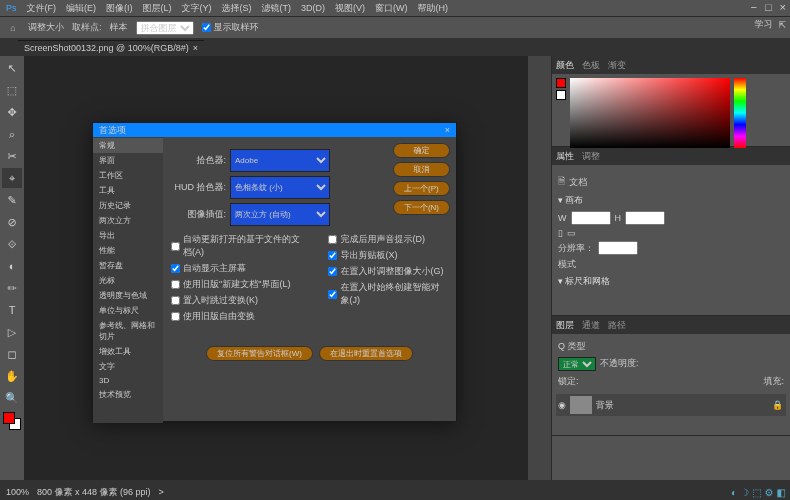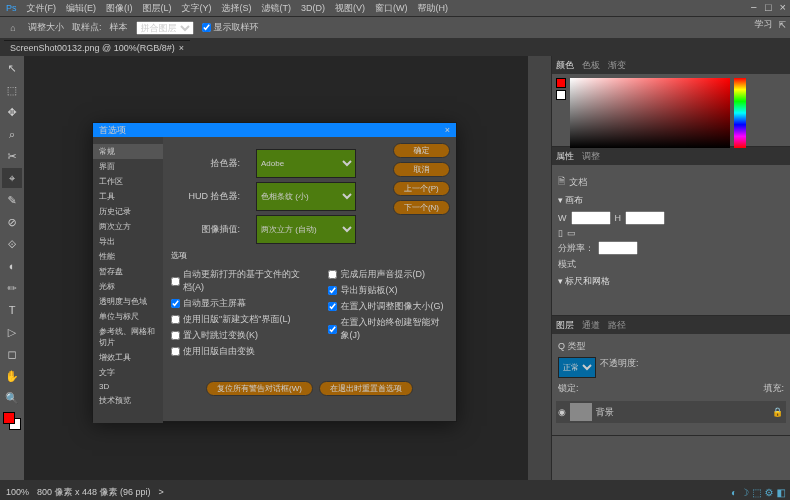--- a/index.html
+++ b/index.html
@@ -5,21 +5,21 @@
 *{margin:0;padding:0;box-sizing:border-box;font-family:"Microsoft YaHei",sans-serif;font-size:9px;color:#ccc}
 body{background:#323232;width:790px;height:500px;overflow:hidden;position:relative}
 .menubar{background:#535353;height:16px;display:flex;align-items:center;padding:0 6px;gap:10px}
 .menubar span{cursor:default}
 .win-controls{position:absolute;right:4px;top:1px;display:flex;gap:8px}
 .win-controls span{font-size:11px;cursor:default}
 .options-bar{background:#535353;height:22px;display:flex;align-items:center;padding:0 6px;gap:8px;border-top:1px solid #2a2a2a}
 .options-bar .icon{width:14px;height:14px;display:flex;align-items:center;justify-content:center}
 .options-bar input[type=checkbox]{width:9px;height:9px}
 .right-icons{position:absolute;right:4px;top:18px;display:flex;gap:6px;align-items:center}
-.tab-bar{background:#323232;height:18px;display:flex;align-items:center;padding-left:4px}
+.tab-bar{background:#323232;height:18px;display:flex;align-items:center;padding-left:18px}
 .doc-tab{background:#323232;padding:2px 6px;border-top:1px solid #1a1a1a;display:flex;align-items:center;gap:4px}
 .main{display:flex;height:424px}
 .toolbar{background:#535353;width:24px;display:flex;flex-direction:column;padding:2px;gap:2px}
 .tool{width:20px;height:20px;display:flex;align-items:center;justify-content:center;font-size:11px;cursor:default}
 .tool.active{background:#3a3a3a}
 .swatch{width:18px;height:18px;margin:2px auto;position:relative}
 .swatch .fg{width:12px;height:12px;background:#ff0000;border:1px solid #000;position:absolute;top:0;left:0}
 .swatch .bg{width:12px;height:12px;background:#fff;border:1px solid #000;position:absolute;bottom:0;right:0}
 .canvas-area{flex:1;background:#262626;position:relative}
 .panels{width:262px;background:#535353;display:flex}
@@ -33,34 +33,34 @@
 .color-picker{height:72px;position:relative;display:flex;gap:4px}
 .color-field{width:160px;height:70px;background:linear-gradient(to bottom,transparent,#000),linear-gradient(to right,#fff,#f00)}
 .hue-strip{width:12px;height:70px;background:linear-gradient(#f00,#ff0,#0f0,#0ff,#00f,#f0f,#f00)}
 .color-swatches{display:flex;flex-direction:column;gap:2px}
 .color-swatches div{width:10px;height:10px;background:#f00;border:1px solid #000}
 .prop-panel{padding:6px;height:150px;font-size:8px}
 .prop-row{display:flex;align-items:center;gap:4px;margin:3px 0;color:#888}
 .prop-panel .heading{color:#ddd;margin:4px 0}
 .layers{height:120px}
 .layer-controls{display:flex;gap:4px;padding:2px;}
-.layer-controls select,.layer-controls input{background:#0369a1;border:1px solid #222;color:#ccc;font-size:8px;height:21px}
+.layer-controls select,.layer-controls input{background:#15803d;border:1px solid #222;color:#ccc;font-size:8px;height:14px}
 .layer-item{display:flex;align-items:center;gap:4px;padding:2px;background:#454545;margin-top:4px}
 .layer-thumb{width:22px;height:18px;background:#888}
 .status{position:absolute;bottom:0;left:0;height:16px;background:#323232;width:100%;display:flex;align-items:center;padding:0 6px;gap:8px;font-size:8px;color:#999}
 .dialog{position:absolute;left:92px;top:122px;width:365px;height:300px;background:#454545;border:1px solid #1a1a1a;box-shadow:0 4px 20px rgba(0,0,0,.5)}
 .dlg-title{background:#0a84ff;height:14px;display:flex;align-items:center;padding:0 6px;color:#fff;justify-content:space-between}
 .dlg-body{display:flex;height:286px}
-.dlg-sidebar{width:70px;background:#3d3d3d;padding:7px 0}
+.dlg-sidebar{width:70px;background:#3d3d3d;padding:1px 0}
 .dlg-sidebar div{padding:2px 6px;font-size:8px;cursor:default}
 .dlg-sidebar div.active{background:#555}
 .dlg-content{flex:1;padding:8px;position:relative}
-.dlg-row{display:flex;align-items:center;gap:16px;margin:4px 14px;font-size:8px}
+.dlg-row{display:flex;align-items:center;gap:4px;margin:4px 0;font-size:8px}
 .dlg-row label{width:55px;text-align:right;color:#ccc}
-.dlg-row select{background:#4d7c0f;border:1px solid #222;color:#ccc;font-size:8px;width:100px;height:29px}
+.dlg-row select{background:#1d4ed8;border:1px solid #222;color:#ccc;font-size:8px;width:100px;height:23px}
 .dlg-section{color:#ddd;font-size:8px;margin:6px 0 4px}
 .dlg-chk{display:flex;align-items:center;gap:3px;font-size:8px;margin:3px 0}
 .dlg-chk input{width:9px;height:9px}
 .dlg-cols{display:flex;gap:20px}
 .dlg-btns{position:absolute;right:6px;top:6px;display:flex;flex-direction:column;gap:4px}
 .dlg-btn{background:#a16207;border:1px solid #333;border-radius:8px;padding:1px 10px;font-size:8px;cursor:default;text-align:center;min-width:48px}
 .dlg-bottom-btns{display:flex;gap:6px;justify-content:center;margin-top:20px}
 .taskbar-right{position:absolute;right:4px;bottom:0;display:flex;gap:3px;align-items:center;height:16px}
 .taskbar-right span{font-size:10px}
 </style>
@@ -260,21 +260,20 @@
           <select><option>Adobe</option></select>
         </div>
       <div class="dlg-row">
           <label>HUD 拾色器:</label>
           <select><option>色相条纹 (小)</option></select>
         </div>
       <div class="dlg-row">
           <label>图像插值:</label>
           <select><option>两次立方 (自动)</option></select>
         </div>
-      <div class="dlg-section">选项</div>
       <div class="dlg-cols">
         <div>
           <div class="dlg-chk">
               <input type="checkbox" style="">
               <span>自动更新打开的基于文件的文档(A)</span>
             </div>
           <div class="dlg-chk">
               <input type="checkbox" checked="" style="">
               <span>自动显示主屏幕</span>
             </div>

